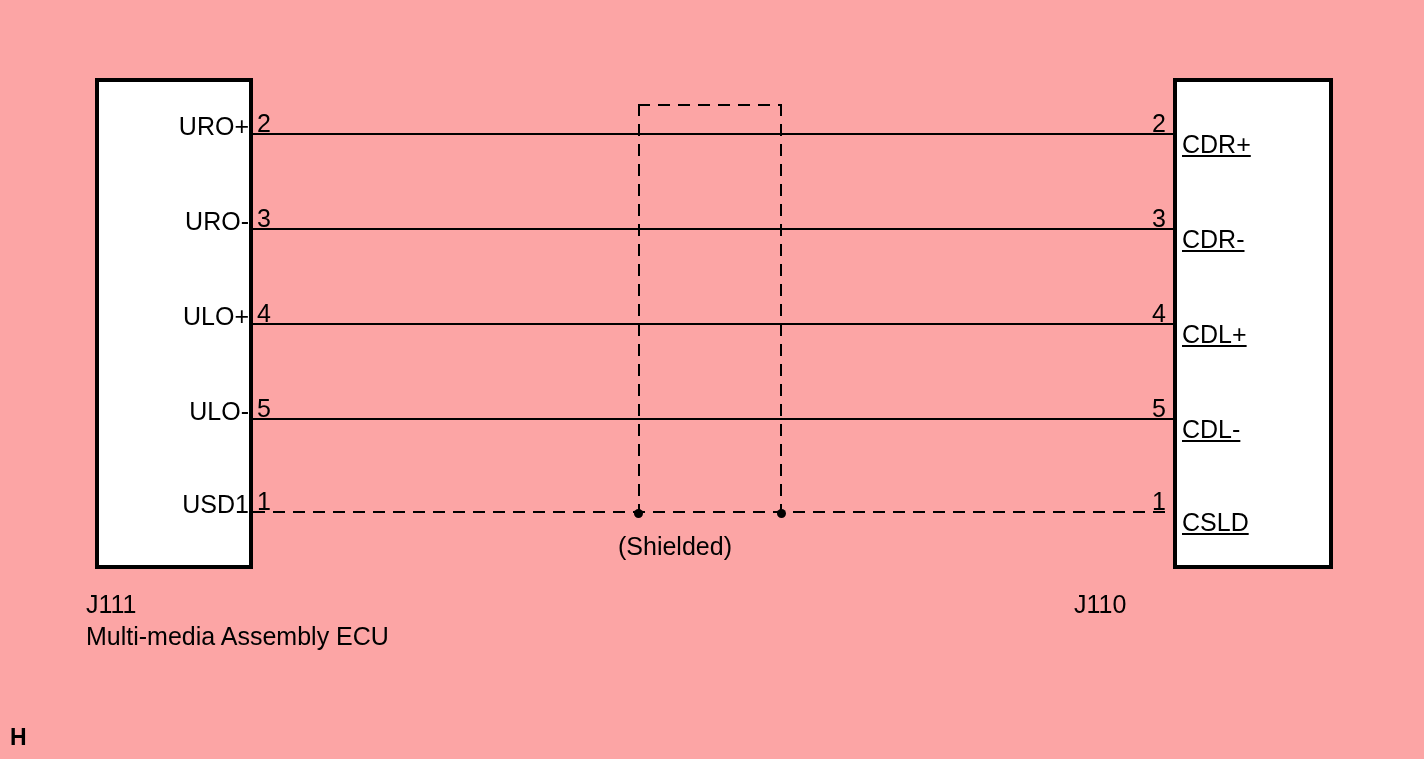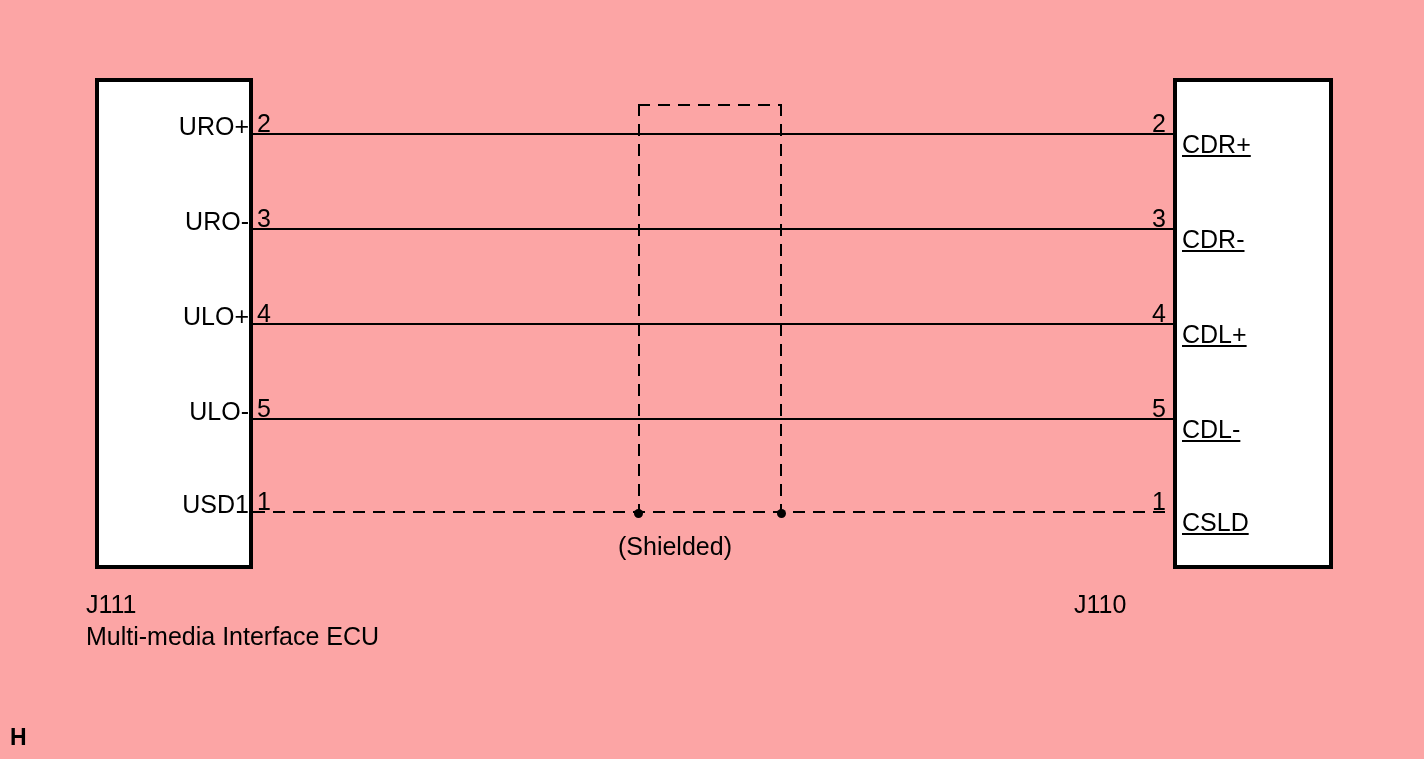--- a/index.html
+++ b/index.html
@@ -169,21 +169,21 @@
 
   <div id="shield-top" class="shield-line"></div>
   <div id="shield-left" class="shield-line"></div>
   <div id="shield-right" class="shield-line"></div>
   <div id="dot-left" class="junction-dot"></div>
   <div id="dot-right" class="junction-dot"></div>
   <div id="shield-label">(Shielded)</div>
 
   <div id="left-caption" class="caption">
     <div>J111</div>
-    <div>Multi-media Interface ECU</div>
+    <div>Multi-media Assembly ECU</div>
   </div>
   <div id="right-caption" class="caption">
     <div>J110</div>
   </div>
 
   <div id="page-marker">H</div>
 
 </div>
 
 </body></html>

